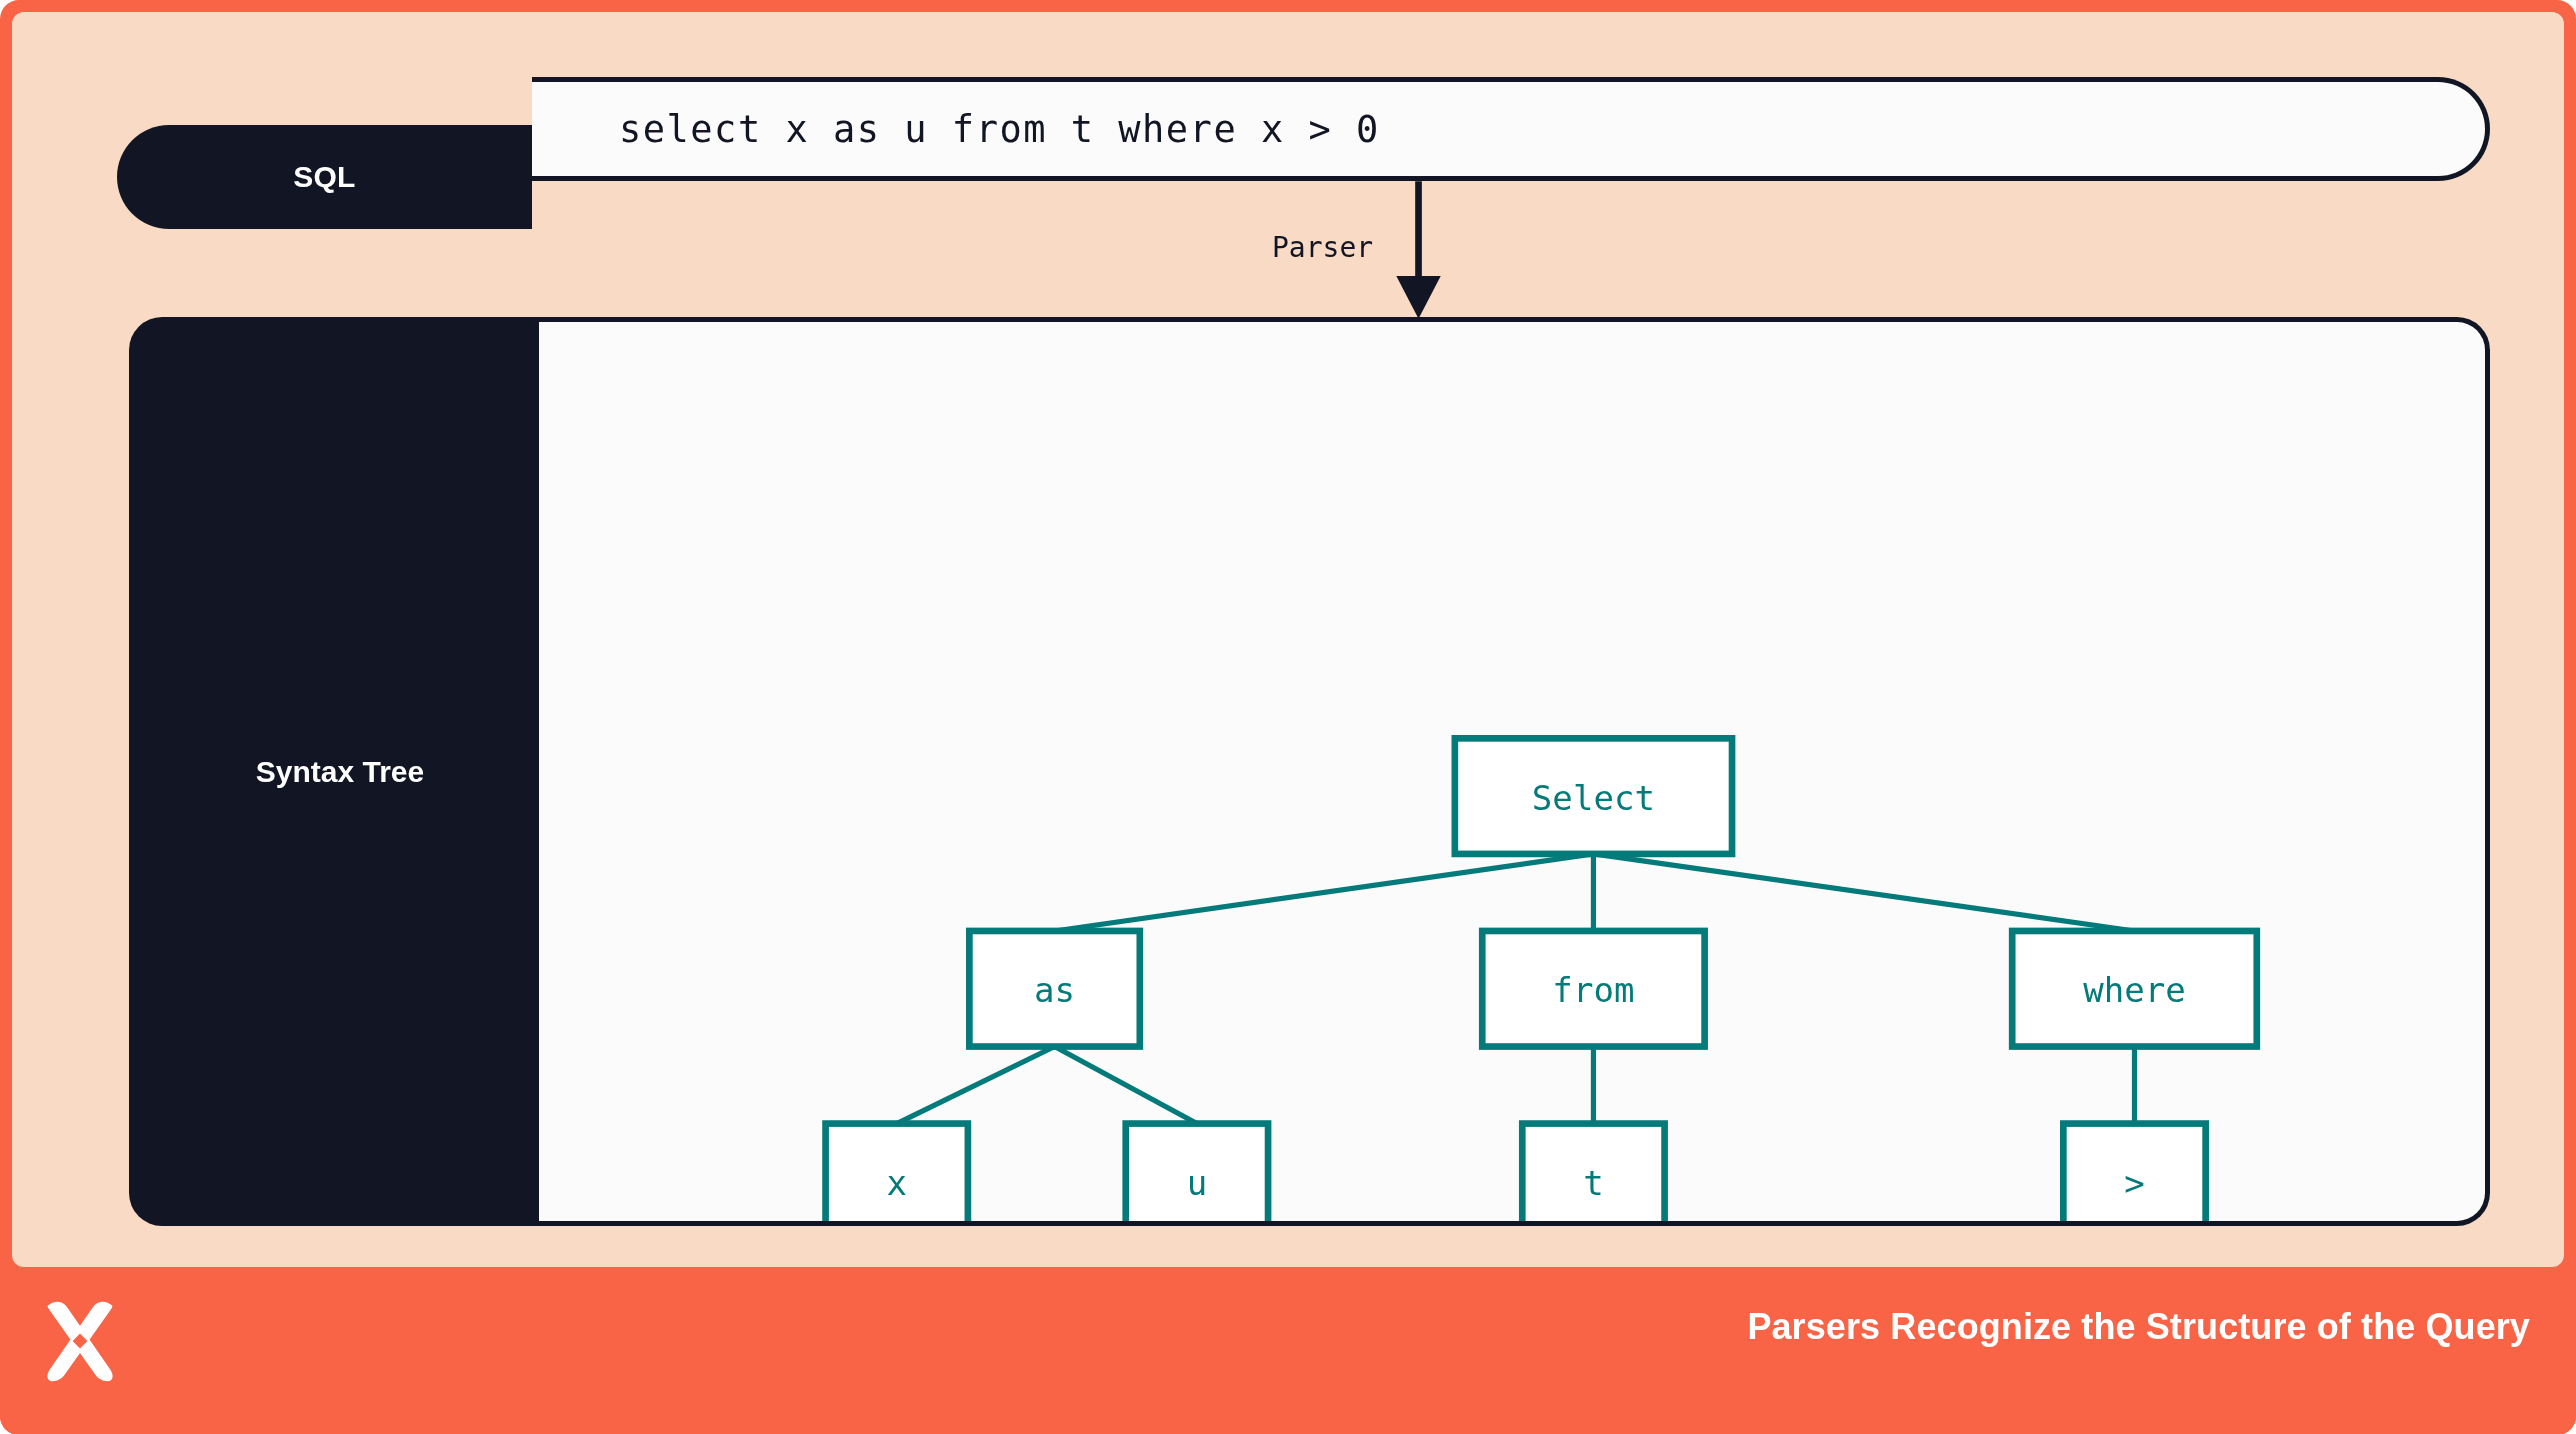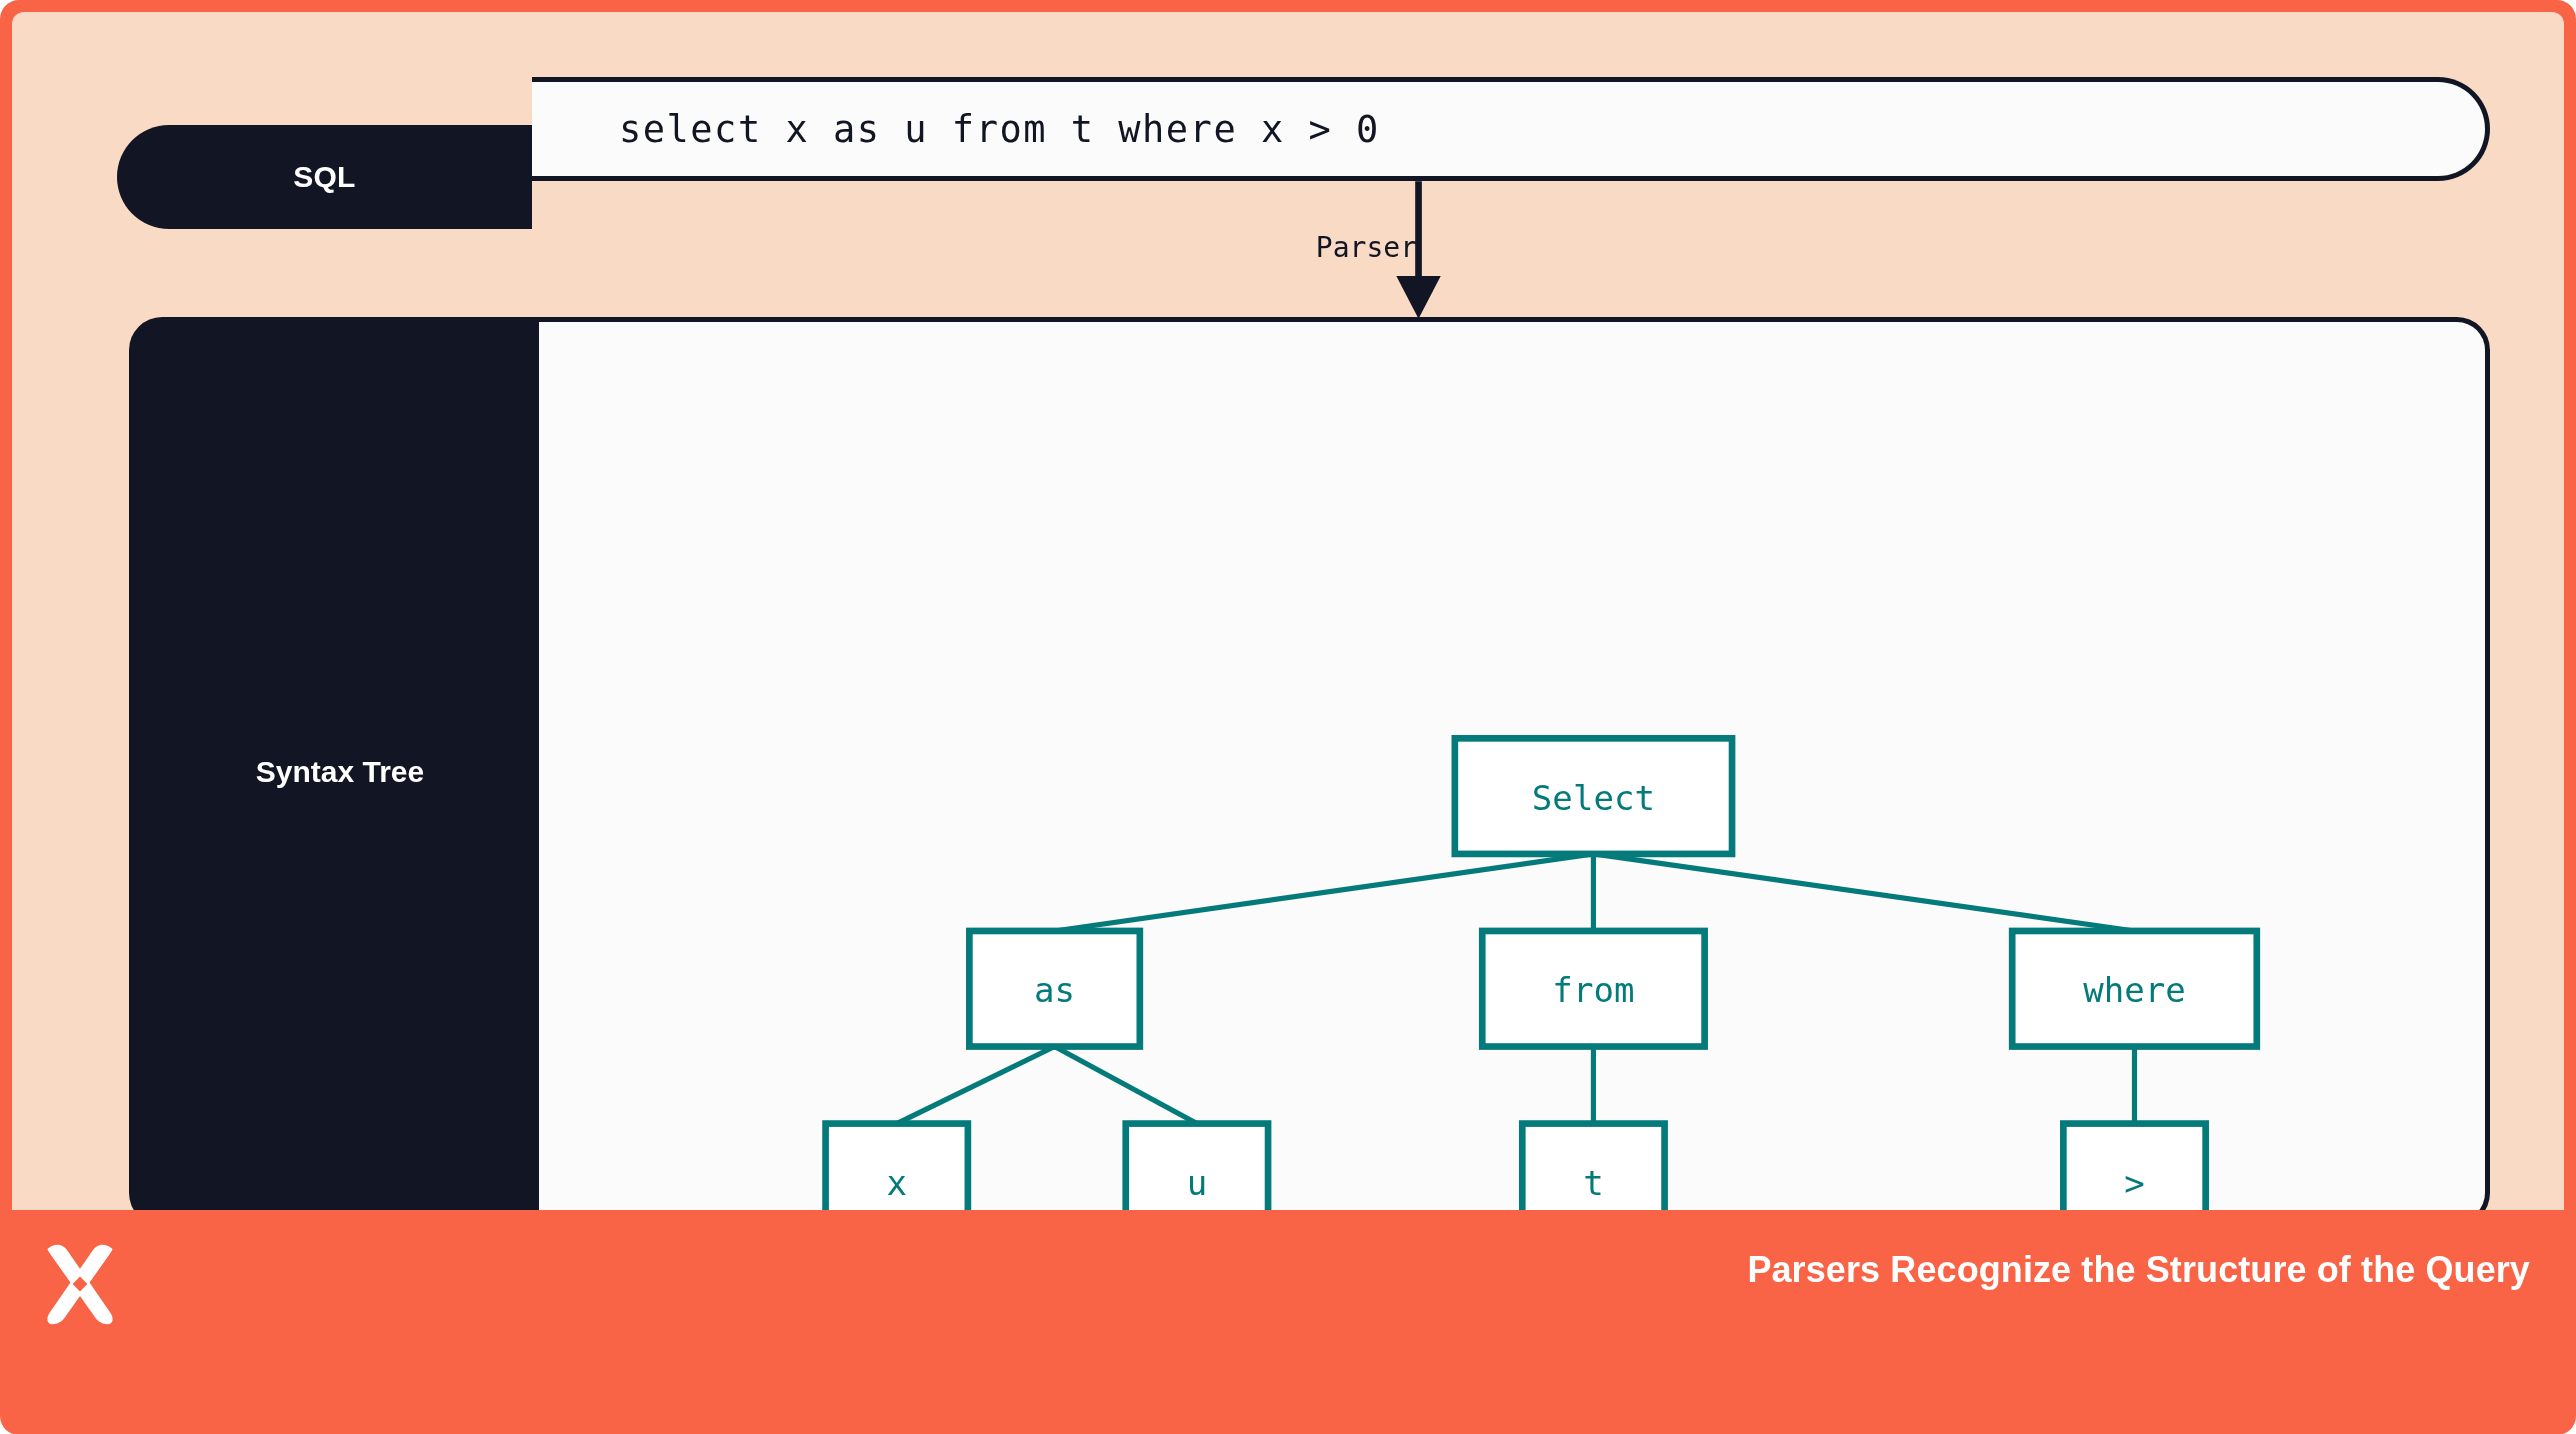--- a/index.html
+++ b/index.html
@@ -92,21 +92,20 @@
     left: 1260px;
     top: 169px;
     width: 222px;
     height: 138px;
   }
   #parser-label {
     position: absolute;
     left: 1260px;
     top: 219px;
     width: 145px;
-    text-align: right;
     color: #121624;
     font-family: "DejaVu Sans Mono", "Liberation Mono", monospace;
     font-size: 28px;
   }
 
   
   #tree-panel {
     position: absolute;
     left: 105px;
     top: 305px;
@@ -165,21 +164,21 @@
   .edge-line {
     stroke: #047A7A;
     stroke-width: 7;
     fill: none;
   }
 
   
   #footer {
     position: absolute;
     left: 0;
-    top: 1210px;
+    top: 1267px;
     width: 2576px;
     height: 167px;
     background: #FA6446;
   }
   #footer-logo {
     position: absolute;
     left: 39px;
     top: 33px;
     width: 82px;
     height: 82px;

